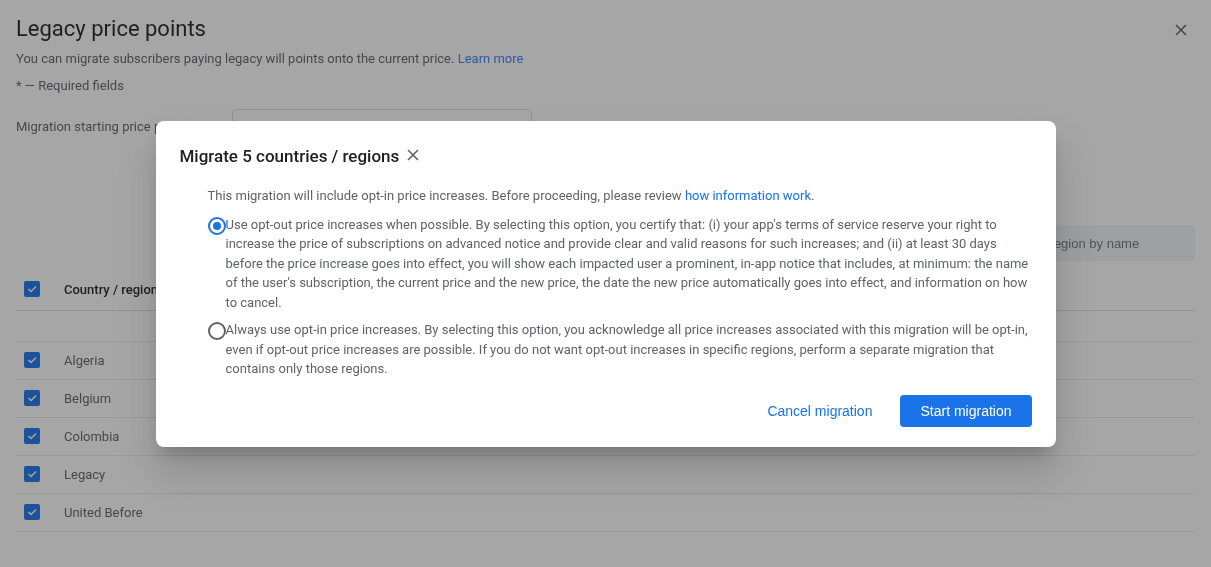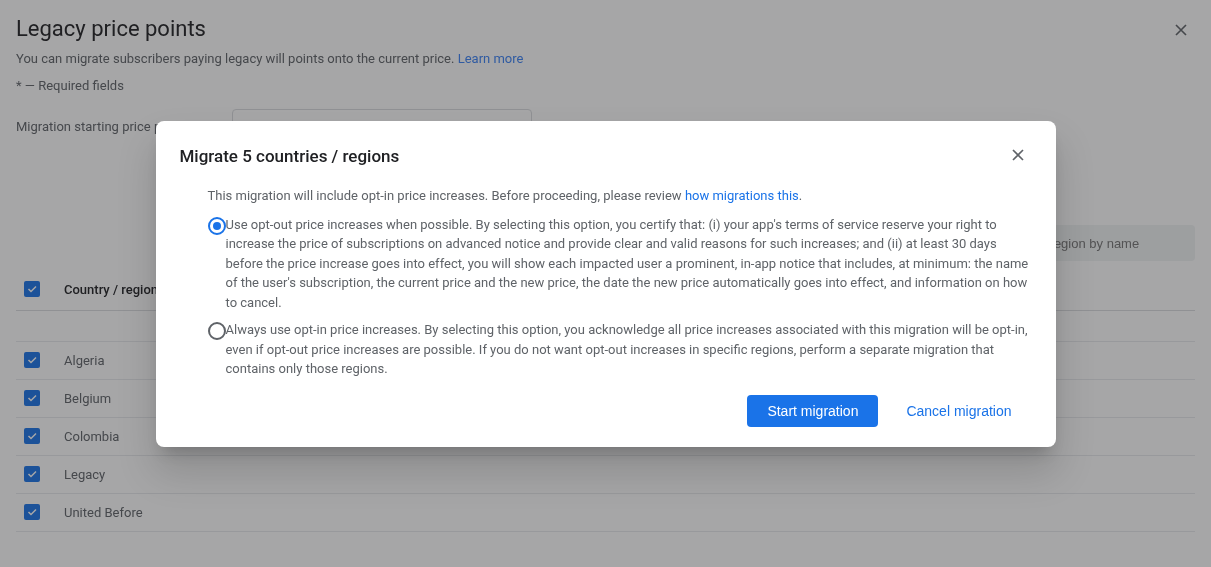--- a/index.html
+++ b/index.html
@@ -144,21 +144,21 @@
 }
 .dialog {
   background: #fff;
   border-radius: 8px;
   width: 900px;
   padding: 20px 24px;
   box-shadow: 0 11px 15px -7px rgba(0,0,0,.2), 0 24px 38px 3px rgba(0,0,0,.14);
 }
 .dialog-header {
   display: flex;
-  justify-content: space-between;
+  justify-content: flex-start;
   align-items: center;
 }
 .dialog-title {
   font-size: 17px;
   font-weight: 500;
   color: #202124;
 }
 .dialog-body {
   padding: 16px 0 0 28px;
 }
@@ -349,29 +349,29 @@
     <div class="dialog-header">
       <div class="dialog-title">Migrate 5 countries / regions</div>
       <button class="close-btn">
         <svg viewBox="0 0 24 24" fill="none" stroke="currentColor" stroke-width="2">
             <path d="M18 6L6 18M6 6l12 12"></path>
           </svg>
       </button>
     </div>
     <div class="dialog-body">
       <div class="dialog-intro">
-        <span>This migration will include opt-in price increases. Before proceeding, please review </span><a href="#">how migrations this</a><span>.</span>
+        <span>This migration will include opt-in price increases. Before proceeding, please review </span><a href="#">how information work</a><span>.</span>
       </div>
       <div class="radio-option">
         <div class="radio selected"></div>
         <div class="radio-label">Use opt-out price increases when possible. By selecting this option, you certify that: (i) your app's terms of service reserve your right to increase the price of subscriptions on advanced notice and provide clear and valid reasons for such increases; and (ii) at least 30 days before the price increase goes into effect, you will show each impacted user a prominent, in-app notice that includes, at minimum: the name of the user's subscription, the current price and the new price, the date the new price automatically goes into effect, and information on how to cancel.</div>
       </div>
       <div class="radio-option">
         <div class="radio"></div>
         <div class="radio-label">Always use opt-in price increases. By selecting this option, you acknowledge all price increases associated with this migration will be opt-in, even if opt-out price increases are possible. If you do not want opt-out increases in specific regions, perform a separate migration that contains only those regions.</div>
       </div>
     </div>
     <div class="dialog-actions">
+      <button class="btn btn-text">Cancel migration</button>
       <button class="btn btn-primary">Start migration</button>
-      <button class="btn btn-text">Cancel migration</button>
     </div>
   </div>
 </div>
 
 </body></html>

